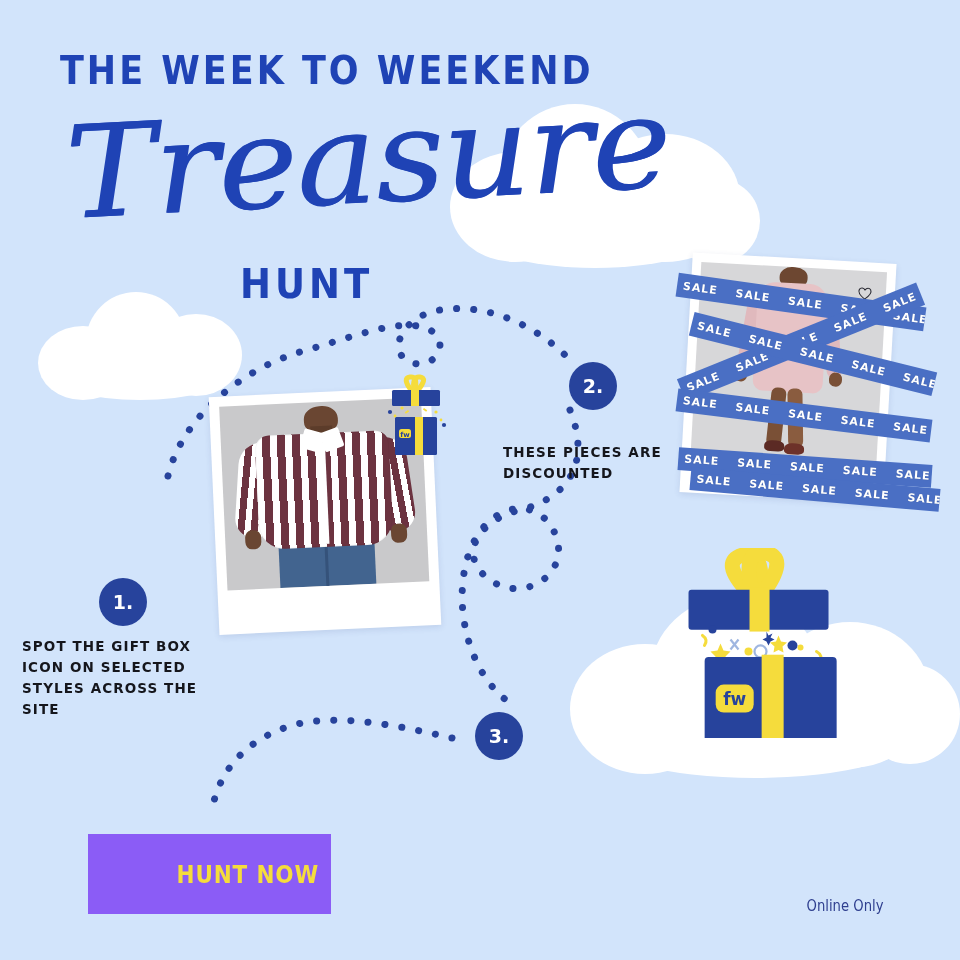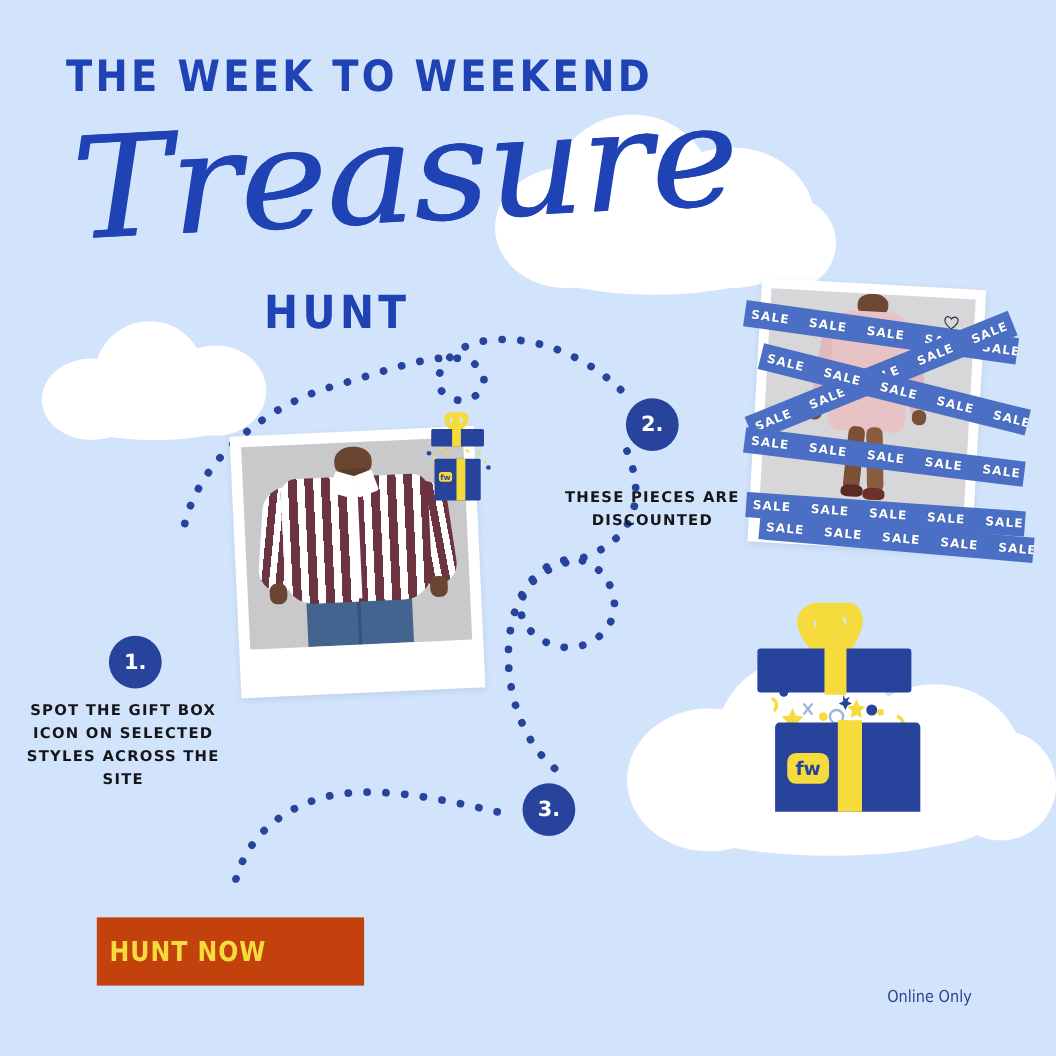--- a/index.html
+++ b/index.html
@@ -46,29 +46,29 @@
     position:absolute;width:48px;height:48px;border-radius:50%;
     background:#27439c;color:#ffffff;
     display:flex;align-items:center;justify-content:center;
     font-family:"DejaVu Sans", sans-serif;
     font-weight:700;font-size:19px;
   }
   .step-text{
     position:absolute;
     font-family:"DejaVu Sans", sans-serif;
     font-weight:700;font-size:13.5px;letter-spacing:1.1px;
-    color:#15161c;text-align:center;line-height:1.55;
+    color:#15161c;text-align:left;line-height:1.55;
     white-space:pre-line;
   }
 
   
   .cta{
-    position:absolute;left:88px;top:834px;width:243px;height:62px;
-    background:#c2410c;border:none;cursor:pointer;
-    display:flex;align-items:center;justify-content:flex-start;
+    position:absolute;left:88px;top:834px;width:243px;height:80px;
+    background:#8b5cf6;border:none;cursor:pointer;
+    display:flex;align-items:center;justify-content:flex-end;
   }
   .cta-label{
     font-family:"DejaVu Sans", sans-serif;
     font-weight:700;font-size:25px;letter-spacing:1px;
     color:#f5dc3c;transform:scaleX(0.86);
   }
   .footnote{
     position:absolute;right:76px;top:897px;
     font-family:"DejaVu Sans", sans-serif;
     font-size:15px;color:#2f3f8f;font-weight:400;

